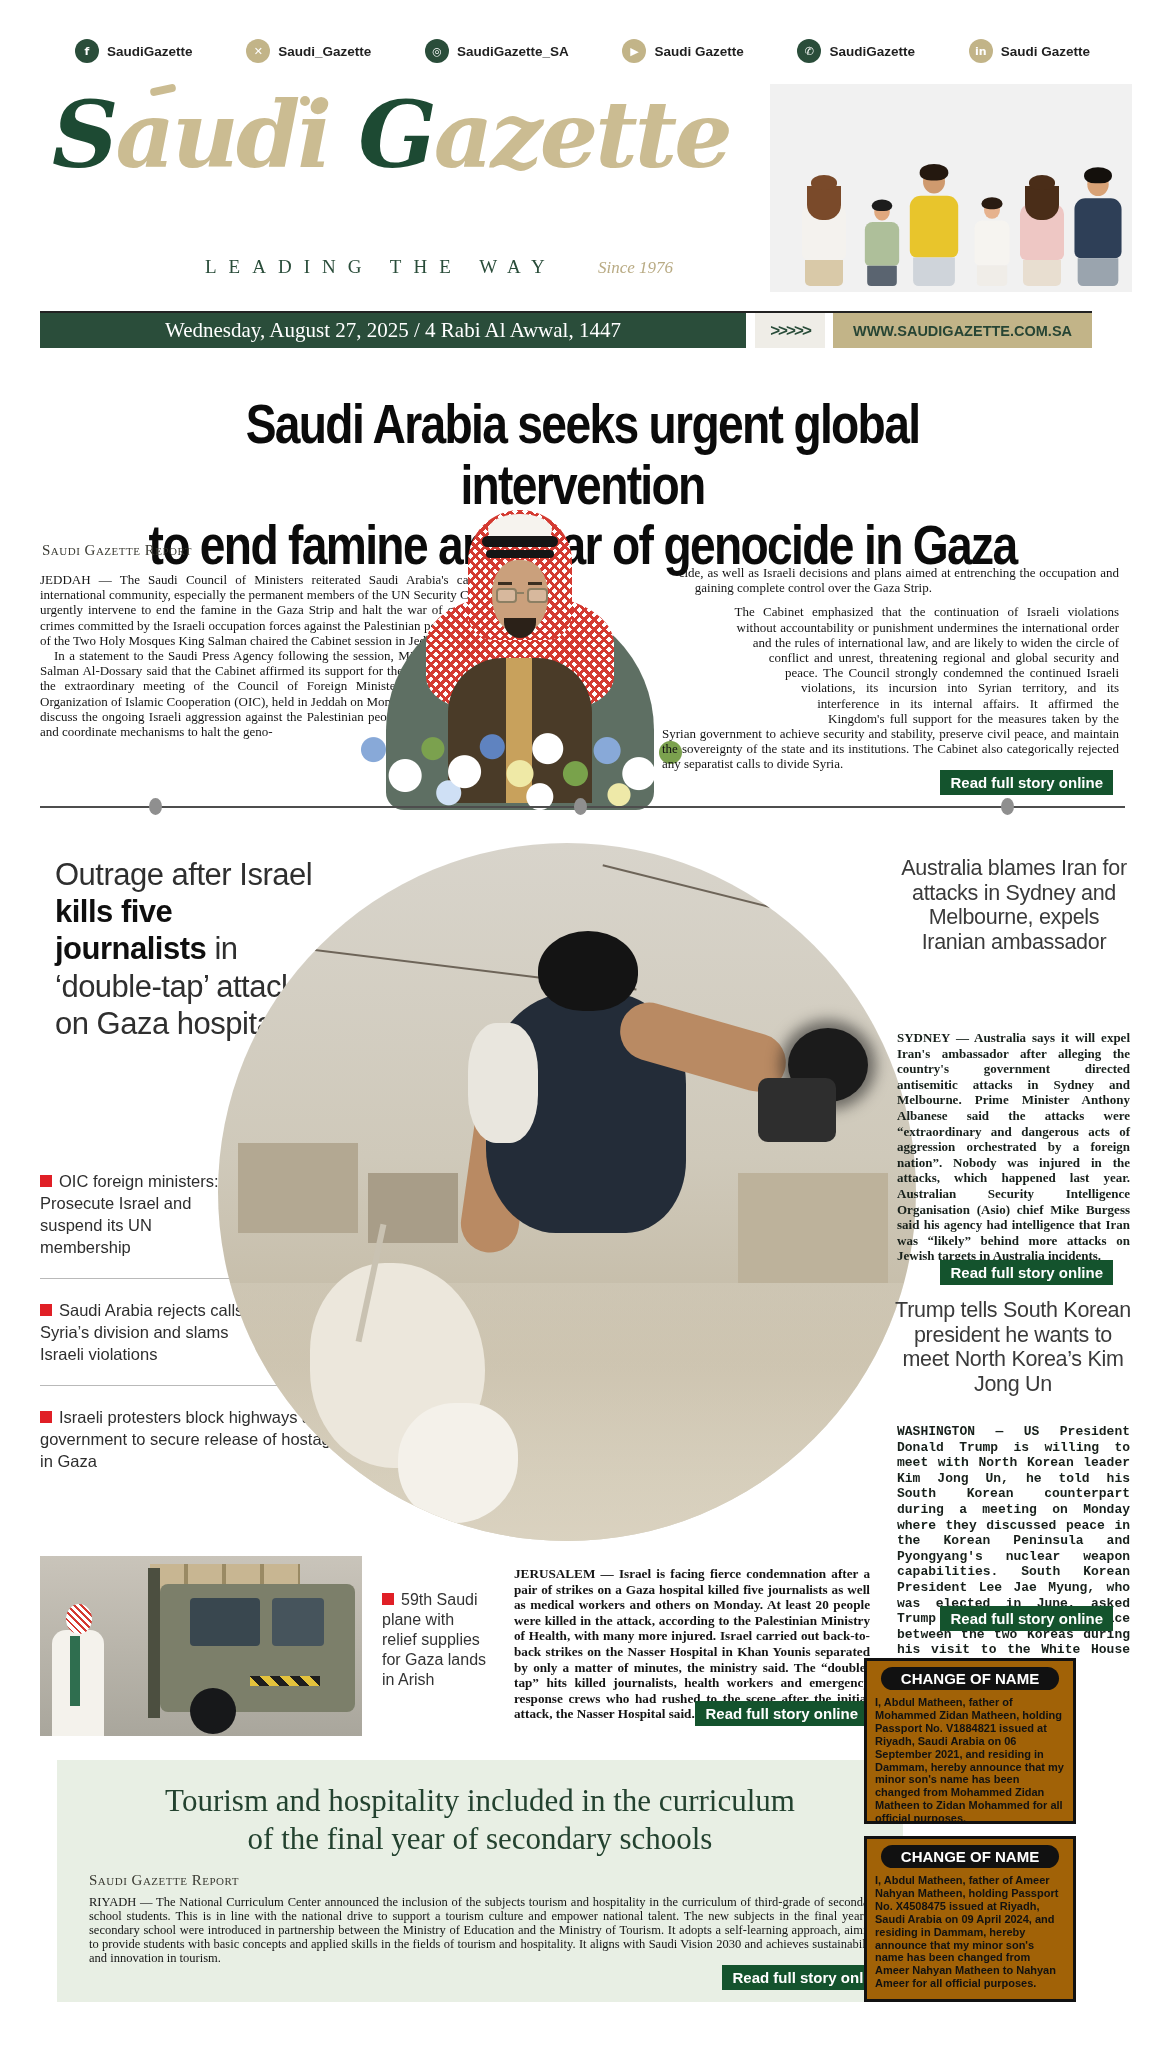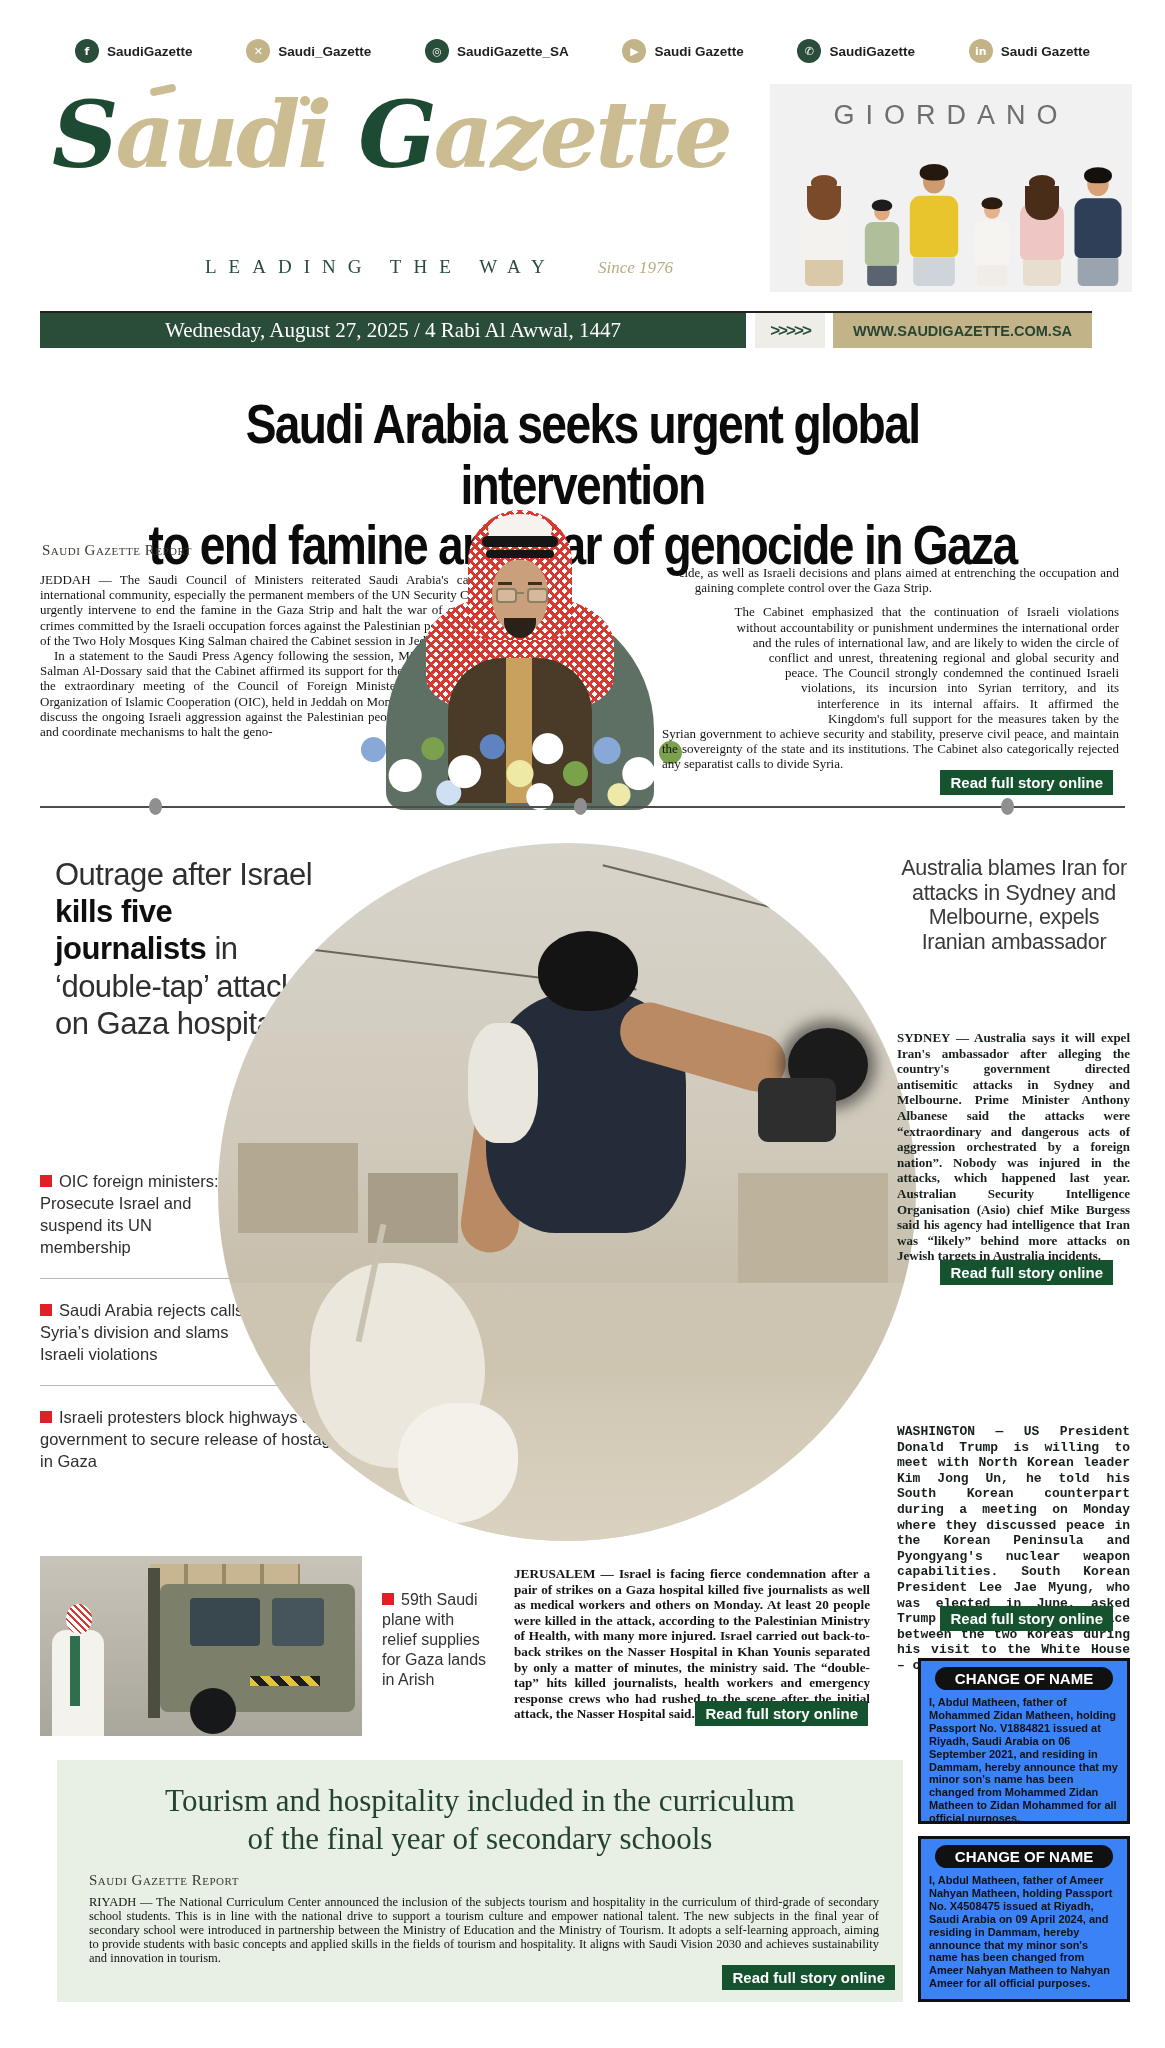--- a/index.html
+++ b/index.html
@@ -181,21 +181,21 @@
 
   
   .tourism{position:absolute;left:57px;top:1760px;width:846px;height:242px;background:#e8efe4;}
   .t-title{margin:22px auto 0;width:640px;text-align:center;font-family:"Liberation Serif",serif;
            font-size:31px;line-height:1.22;color:#23422f;cursor:pointer;}
   .t-kicker{position:absolute;left:32px;top:112px;}
   .t-body{position:absolute;left:32px;top:136px;width:790px;font-family:"Liberation Serif",serif;
           font-size:12.5px;line-height:13.9px;text-align:justify;color:#141414;}
 
   
-  .con-box{position:absolute;left:918px;width:190px;background:#3b82f6;border:3px solid #111;padding:6px 8px 8px;}
+  .con-box{position:absolute;left:864px;width:190px;background:#a16207;border:3px solid #111;padding:6px 8px 8px;}
   .con1{top:1658px;height:146px;}
   .con2{top:1836px;height:146px;}
   .con-head{background:#111;color:#fff;border-radius:15px;text-align:center;
             font-weight:800;font-size:15px;padding:3px 4px;margin:0 6px 6px;}
   .con-body{font-weight:700;font-size:11px;line-height:12.9px;color:#111;}
 </style>
 </head>
 <body>
 
 <div class="page">
@@ -227,21 +227,20 @@
     </div>
   </div>
 
   <div class="logo"><span class="ini">S</span><span class="rest">audi </span><span class="ini">G</span><span class="rest">azette</span></div>
   <div class="cal-accent abs" style="left:150px;top:86px;width:26px;height:8px;transform:rotate(-12deg);"></div>
   <div class="cal-accent abs" style="left:300px;top:96px;width:10px;height:10px;border-radius:50%;"></div>
   <div class="tagline">LEADING THE WAY</div>
   <div class="since">Since 1976</div>
 
   <div class="ad">
-    <div class="ad-brand">GIORDANO</div>
     <div class="person longhair" style="left:28px;--skin:#e6b28e;--hair:#7a4a2a;--shirt:#f4f2ee;--pants:#d9c9a8;">
         <div class="hd"></div>
         <div class="bd"></div>
         <div class="lg"></div>
       </div>
     <div class="person" style="left:86px;transform:scale(.78);--skin:#e0a87e;--hair:#1c1c1c;--shirt:#aebf9a;--pants:#5a6470;">
         <div class="hd"></div>
         <div class="bd"></div>
         <div class="lg"></div>
       </div>
@@ -343,20 +342,21 @@
     <div class="jarm-r"></div>
     <div class="jhair"></div>
     <div class="micfur"></div>
     <div class="camera"></div>
   </div>
 
   <div class="side-head aus-head">Australia blames Iran for attacks in Sydney and Melbourne, expels Iranian ambassador</div>
   <div class="side-body aus-body">SYDNEY — Australia says it will expel Iran's ambassador after alleging the country's government directed antisemitic attacks in Sydney and Melbourne. Prime Minister Anthony Albanese said the attacks were “extraordinary and dangerous acts of aggression orchestrated by a foreign nation”. Nobody was injured in the attacks, which happened last year. Australian Security Intelligence Organisation (Asio) chief Mike Burgess said his agency had intelligence that Iran was “likely” behind more attacks on Jewish targets in Australia incidents.</div>
   <div class="btn" style="top:1260px;right:52px;">Read full story online</div>
 
+  <div class="side-head trump-head">Trump tells South Korean president he wants to meet North Korea’s Kim Jong Un</div>
   <div class="side-body trump-body">WASHINGTON — US President Donald Trump is willing to meet with North Korean leader Kim Jong Un, he told his South Korean counterpart during a meeting on Monday where they discussed peace in the Korean Peninsula and Pyongyang's nuclear weapon capabilities. South Korean President Lee Jae Myung, who was elected in June, asked Trump to help establish peace between the two Koreas during his visit to the White House – claiming</div>
   <div class="btn" style="top:1606px;right:52px;">Read full story online</div>
 
   <div class="relief-photo">
     <div class="boxes"></div>
     <div class="fmast"></div>
     <div class="flift"></div>
     <div class="fwin"></div>
     <div class="fwin2"></div>
     <div class="hazard"></div>

